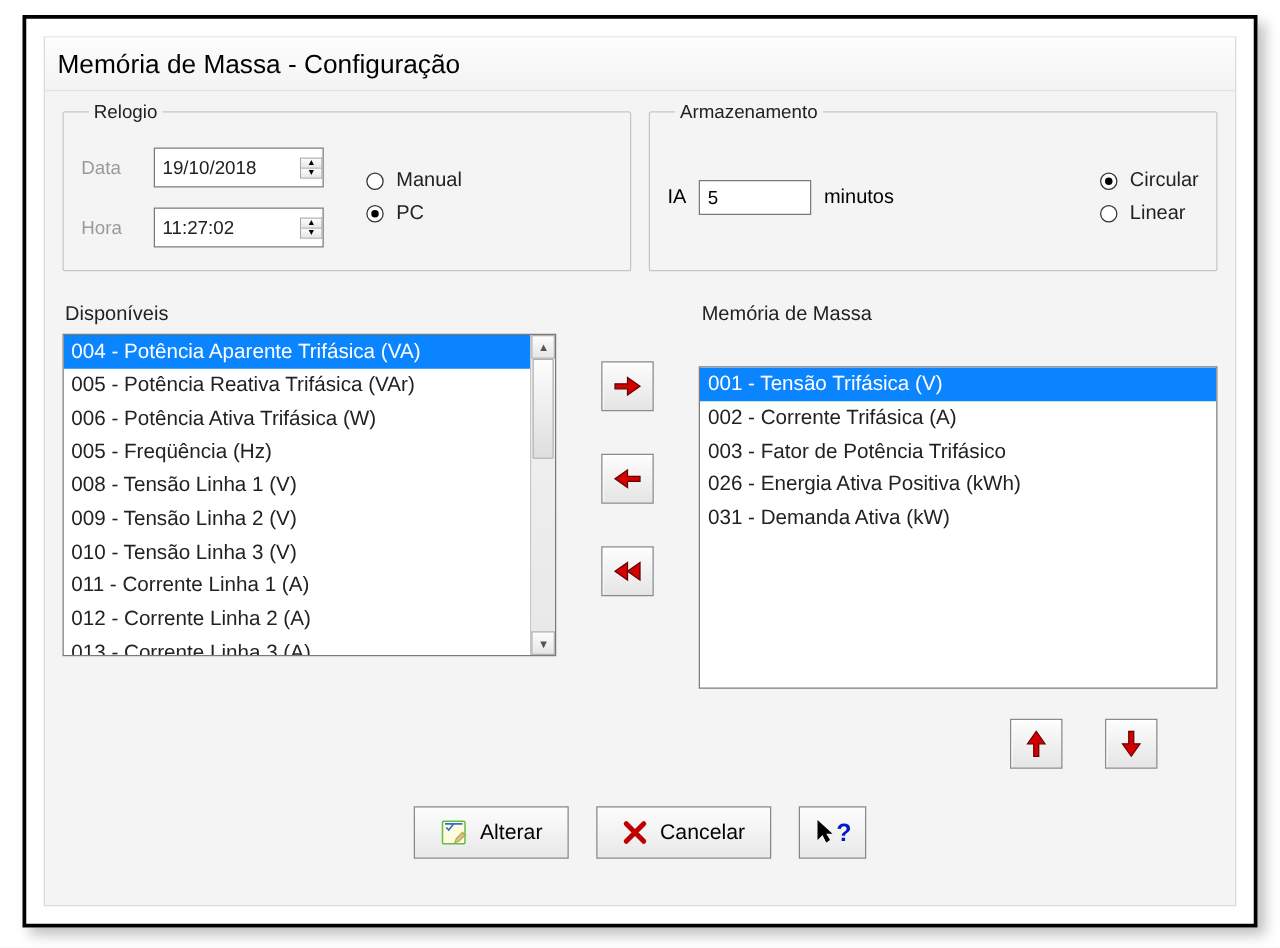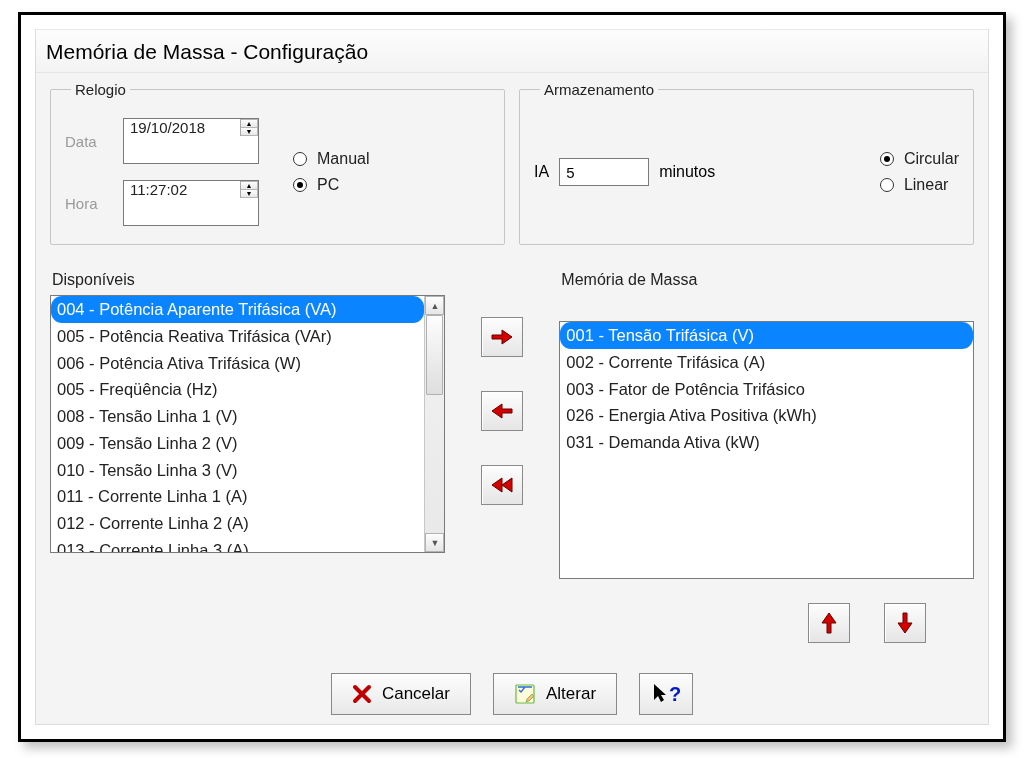--- a/index.html
+++ b/index.html
@@ -49,22 +49,22 @@
       font-size: 15px;
       color: #222;
       padding: 0 4px;
       margin-left: 6px;
     }
     .relogio-inner { display: flex; align-items: center; gap: 34px; }
     .dt-col { display: flex; flex-direction: column; gap: 16px; }
     .dt-row { display: flex; align-items: center; gap: 10px; }
     .dt-row .lbl { width: 48px; font-size: 15px; color: #9a9a9a; }
     .spinbox {
-      display: inline-flex; align-items: flex-start;
-      border: 1px solid #7a7a7a; background: #fff; height: 46px;
+      display: inline-flex; align-items: center;
+      border: 1px solid #7a7a7a; background: #fff; height: 32px;
     }
     .spinbox input {
       border: none; width: 116px; padding: 0 6px;
       font-size: 15px; font-family: inherit; outline: none;
       background: #fff; color: #222;
     }
     .spin-btns { display: flex; flex-direction: column; width: 18px; border-left: 1px solid #a8a8a8; }
     .spin-btns button {
       flex: 1; border: 1px solid #b5b5b5; border-left: none;
       background: linear-gradient(#fdfdfd,#e7e7e7);
@@ -90,21 +90,21 @@
     .list-label { font-size: 16px; color: #222; margin: 0 0 6px 2px; }
     .listbox-wrap {
       border: 1px solid #7a7a7a; background: #fff; height: 258px;
       display: flex; overflow: hidden;
     }
     .listbox { flex: 1; overflow: hidden; }
     .listbox .item {
       padding: 1px 6px 1px 6px; font-size: 16.5px; color: #222;
       white-space: nowrap; cursor: pointer; line-height: 1.5;
     }
-    .listbox .item.selected { background: #0a84ff; color: #fff; border-radius: 11px; }
+    .listbox .item.selected { background: #0a84ff; color: #fff; }
     .scrollbar {
       width: 20px; background: linear-gradient(#f2f2f2,#e8e8e8);
       border-left: 1px solid #c7c7c7;
       display: flex; flex-direction: column;
     }
     .sb-btn {
       height: 19px; border: 1px solid #b3b3b3;
       background: linear-gradient(#fdfdfd,#e6e6e6);
       font-size: 9px; display: flex; align-items: center; justify-content: center;
       cursor: pointer; color: #555;
@@ -279,32 +279,32 @@
         </div>
         <div class="sq-btn">
           <svg width="18" height="24" viewBox="0 0 18 24">
             <polygon points="7,2 7,12 2,12 9,22 16,12 11,12 11,2" fill="#d40000" stroke="#600" stroke-width="1"></polygon>
           </svg>
         </div>
       </div>
 
       <div class="bottom-row">
         <button class="dlg-btn">
-          <svg width="20" height="20" viewBox="0 0 20 20">
-            <path d="M3 3l14 14M17 3L3 17" stroke="#c00000" stroke-width="4" stroke-linecap="round"></path>
-          </svg>
-          <span>Cancelar</span>
-        </button>
-        <button class="dlg-btn">
           <svg width="22" height="22" viewBox="0 0 22 22">
             <rect x="2" y="2" width="18" height="18" rx="1" fill="#fffbdc" stroke="#6b4" stroke-width="1.2"></rect>
             <path d="M4 4h14M5 7l2 2 4-5" stroke="#2a6fd6" stroke-width="1.4" fill="none"></path>
             <path d="M13 16l5-5 2 2-5 5-3 1z" fill="#f9c36b" stroke="#9a6" stroke-width="1"></path>
           </svg>
           <span>Alterar</span>
+        </button>
+        <button class="dlg-btn">
+          <svg width="20" height="20" viewBox="0 0 20 20">
+            <path d="M3 3l14 14M17 3L3 17" stroke="#c00000" stroke-width="4" stroke-linecap="round"></path>
+          </svg>
+          <span>Cancelar</span>
         </button>
         <button class="dlg-btn icon-only">
           <svg width="28" height="24" viewBox="0 0 28 24">
             <polygon points="2,2 2,18 6,14 9,20 12,18 9,13 14,13" fill="#000"></polygon>
             <text x="17" y="19" font-size="20" font-weight="bold" fill="#001acb" font-family="Arial">?</text>
           </svg>
         </button>
       </div>
     </div>
   </div>

